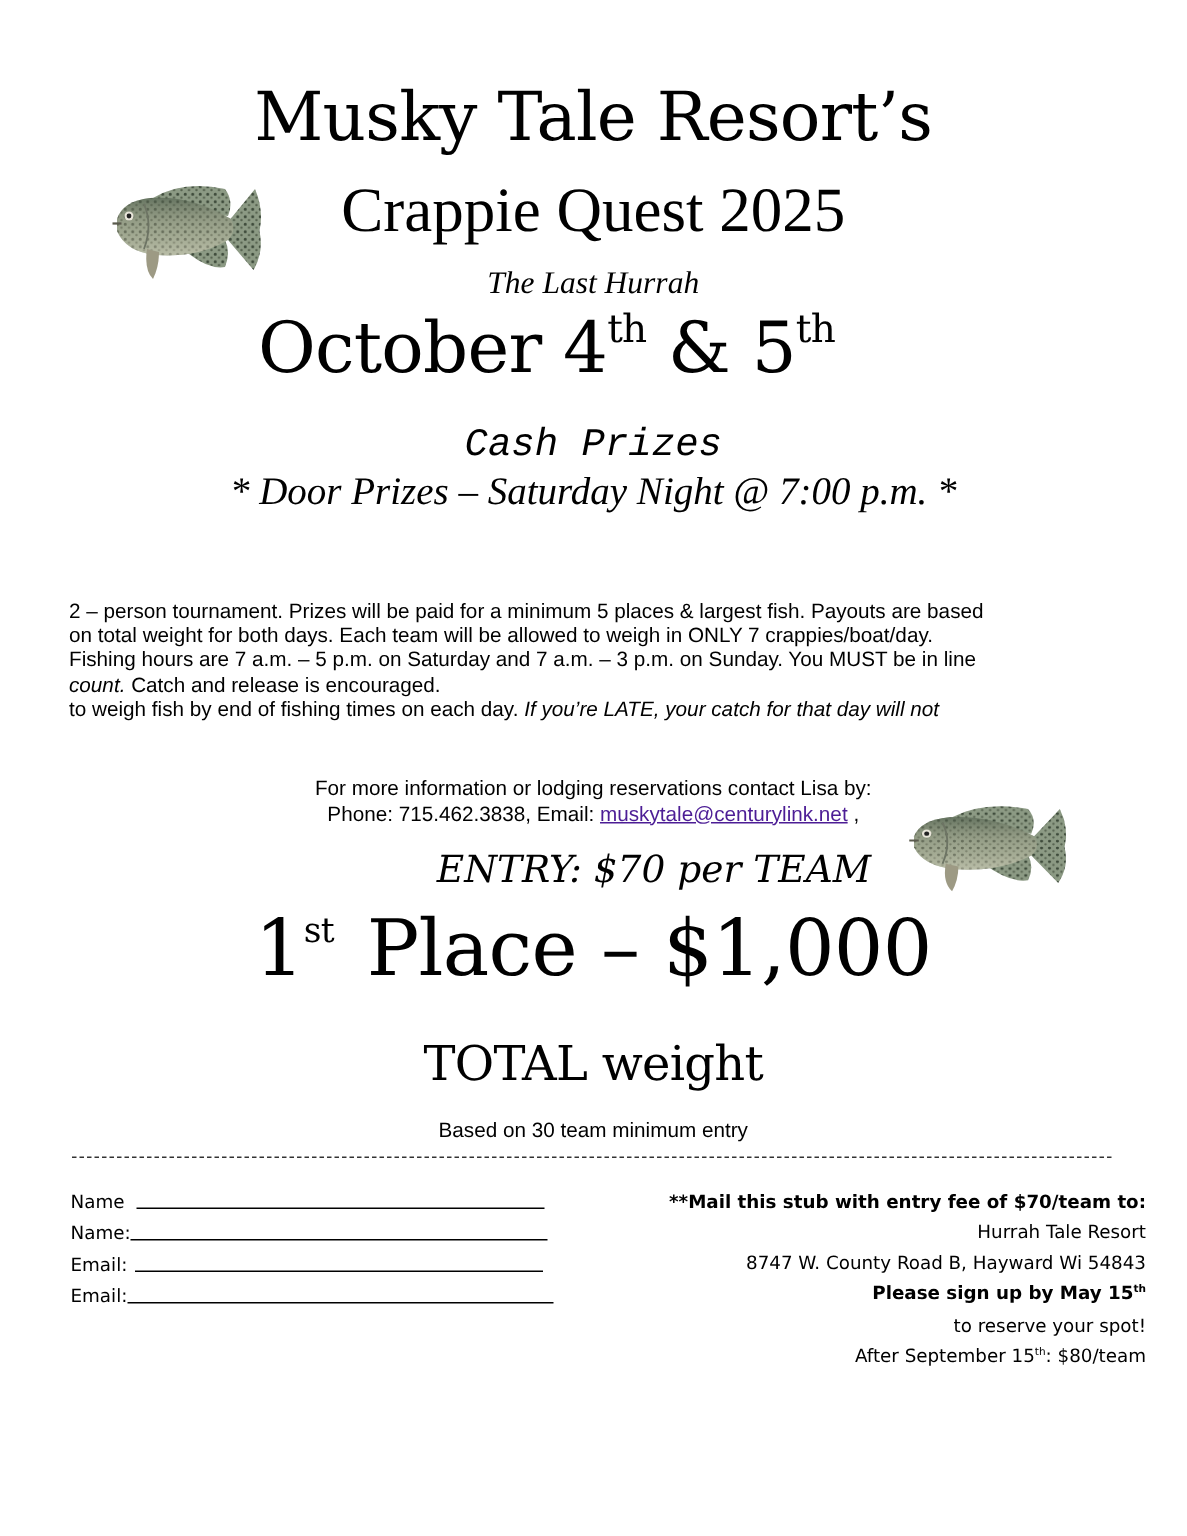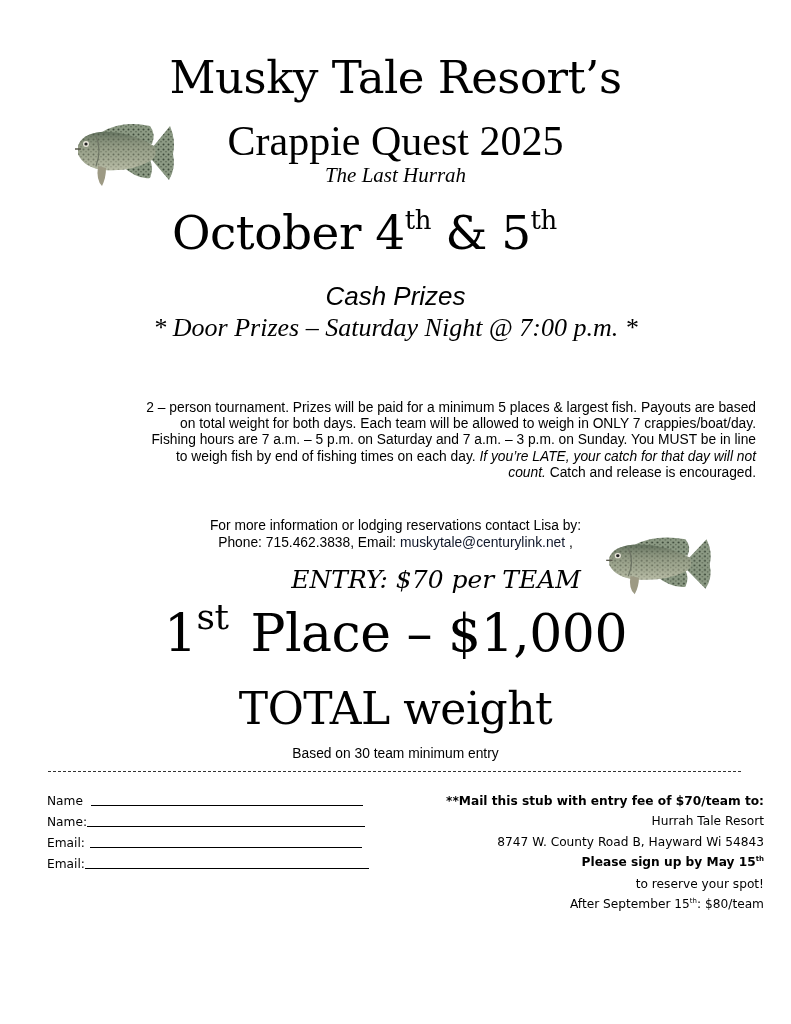--- a/index.html
+++ b/index.html
@@ -24,21 +24,21 @@
       line-height: 52px;
       letter-spacing: -0.5px;
     }
     .title-sub {
       top: 118px;
       font-family: Liberation Serif, serif;
       font-size: 42px;
       line-height: 46px;
     }
     .tagline {
-      top: 163px;
+      top: 176px;
       font-family: "Liberation Serif", serif;
       font-style: italic;
       font-size: 21px;
       line-height: 24px;
     }
     .dates {
       top: 204px;
       left: 172px;
       width: auto;
       text-align: left;
@@ -49,80 +49,80 @@
       white-space: nowrap;
     }
     .dates sup {
       font-size: 26px;
       vertical-align: 0;
       position: relative;
       top: -20px;
     }
     .cash {
       top: 281px;
-      font-family: Liberation Sans, sans-serif;
+      font-family: Liberation Mono, monospace;
       font-style: italic;
       font-size: 26px;
       line-height: 30px;
     }
     .door {
       top: 313px;
       font-family: "Liberation Serif", serif;
       font-style: italic;
       font-size: 26px;
       line-height: 30px;
     }
     .rules {
       top: 400px;
       left: 46px;
       width: 710px;
       font-family: "Liberation Sans", sans-serif;
       font-size: 13.8px;
       line-height: 16.2px;
-      text-align: right;
     }
     .rules p { margin: 0; white-space: nowrap; }
     .rules em { font-style: italic; }
     .contact {
       top: 518px;
       font-family: "Liberation Sans", sans-serif;
       font-size: 13.8px;
       line-height: 16.5px;
     }
     .contact a {
-      color: #0f172a;
+      color: #4c1d95;
+      text-decoration: underline;
     }
     .entry {
       top: 563px;
       left: 0;
       width: 792px;
       font-family: "DejaVu Serif", serif;
       font-style: italic;
       font-size: 25px;
       line-height: 34px;
       padding-left: 40px;
     }
     .place {
       top: 600px;
       font-family: "DejaVu Serif", serif;
       font-size: 52px;
       line-height: 66px;
       letter-spacing: -0.5px;
     }
     .place sup {
-      font-size: 36px;
+      font-size: 23px;
       position: relative;
       top: -22px;
       vertical-align: 0;
       margin-right: 22px;
     }
     .total {
       top: 676px;
       font-family: "DejaVu Serif", serif;
-      font-size: 44px;
+      font-size: 32px;
       line-height: 66px;
       letter-spacing: -0.5px;
     }
     .based {
       top: 746px;
       font-family: "Liberation Sans", sans-serif;
       font-size: 13.8px;
       line-height: 16px;
     }
     .cutline {
@@ -214,22 +214,22 @@
   <span>October 4</span><sup>th</sup><span> &amp; 5</span><sup>th</sup>
 </div>
 
 <div class="abs center cash">Cash Prizes</div>
 <div class="abs center door">* Door Prizes – Saturday Night @ 7:00 p.m. *</div>
 
 <div class="abs rules">
   <p>2 – person tournament.  Prizes will be paid for a minimum 5 places &amp; largest fish.  Payouts are based</p>
   <p>on total weight for both days.  Each team will be allowed to weigh in ONLY 7 crappies/boat/day.</p>
   <p>Fishing hours are 7 a.m. – 5 p.m. on Saturday and 7 a.m. – 3 p.m. on Sunday.  You  MUST be in line</p>
+  <p><em>count.</em><span>  Catch and release is encouraged.</span></p>
   <p><span>to weigh fish by end of fishing times on each day.  </span><em>If you’re LATE, your catch for that day will not</em></p>
-  <p><em>count.</em><span>  Catch and release is encouraged.</span></p>
 </div>
 
 <div class="abs center contact">
   <div>For more information or lodging reservations contact Lisa by:</div>
   <div><span>Phone: 715.462.3838, Email: </span><a>muskytale@centurylink.net</a><span> ,</span></div>
 </div>
 
 <div class="fish" style="left:603px; top:532px; width:112px; height:64px;">
   <svg width="112" height="64" viewBox="0 0 106 70" preserveAspectRatio="none">
     <defs>

